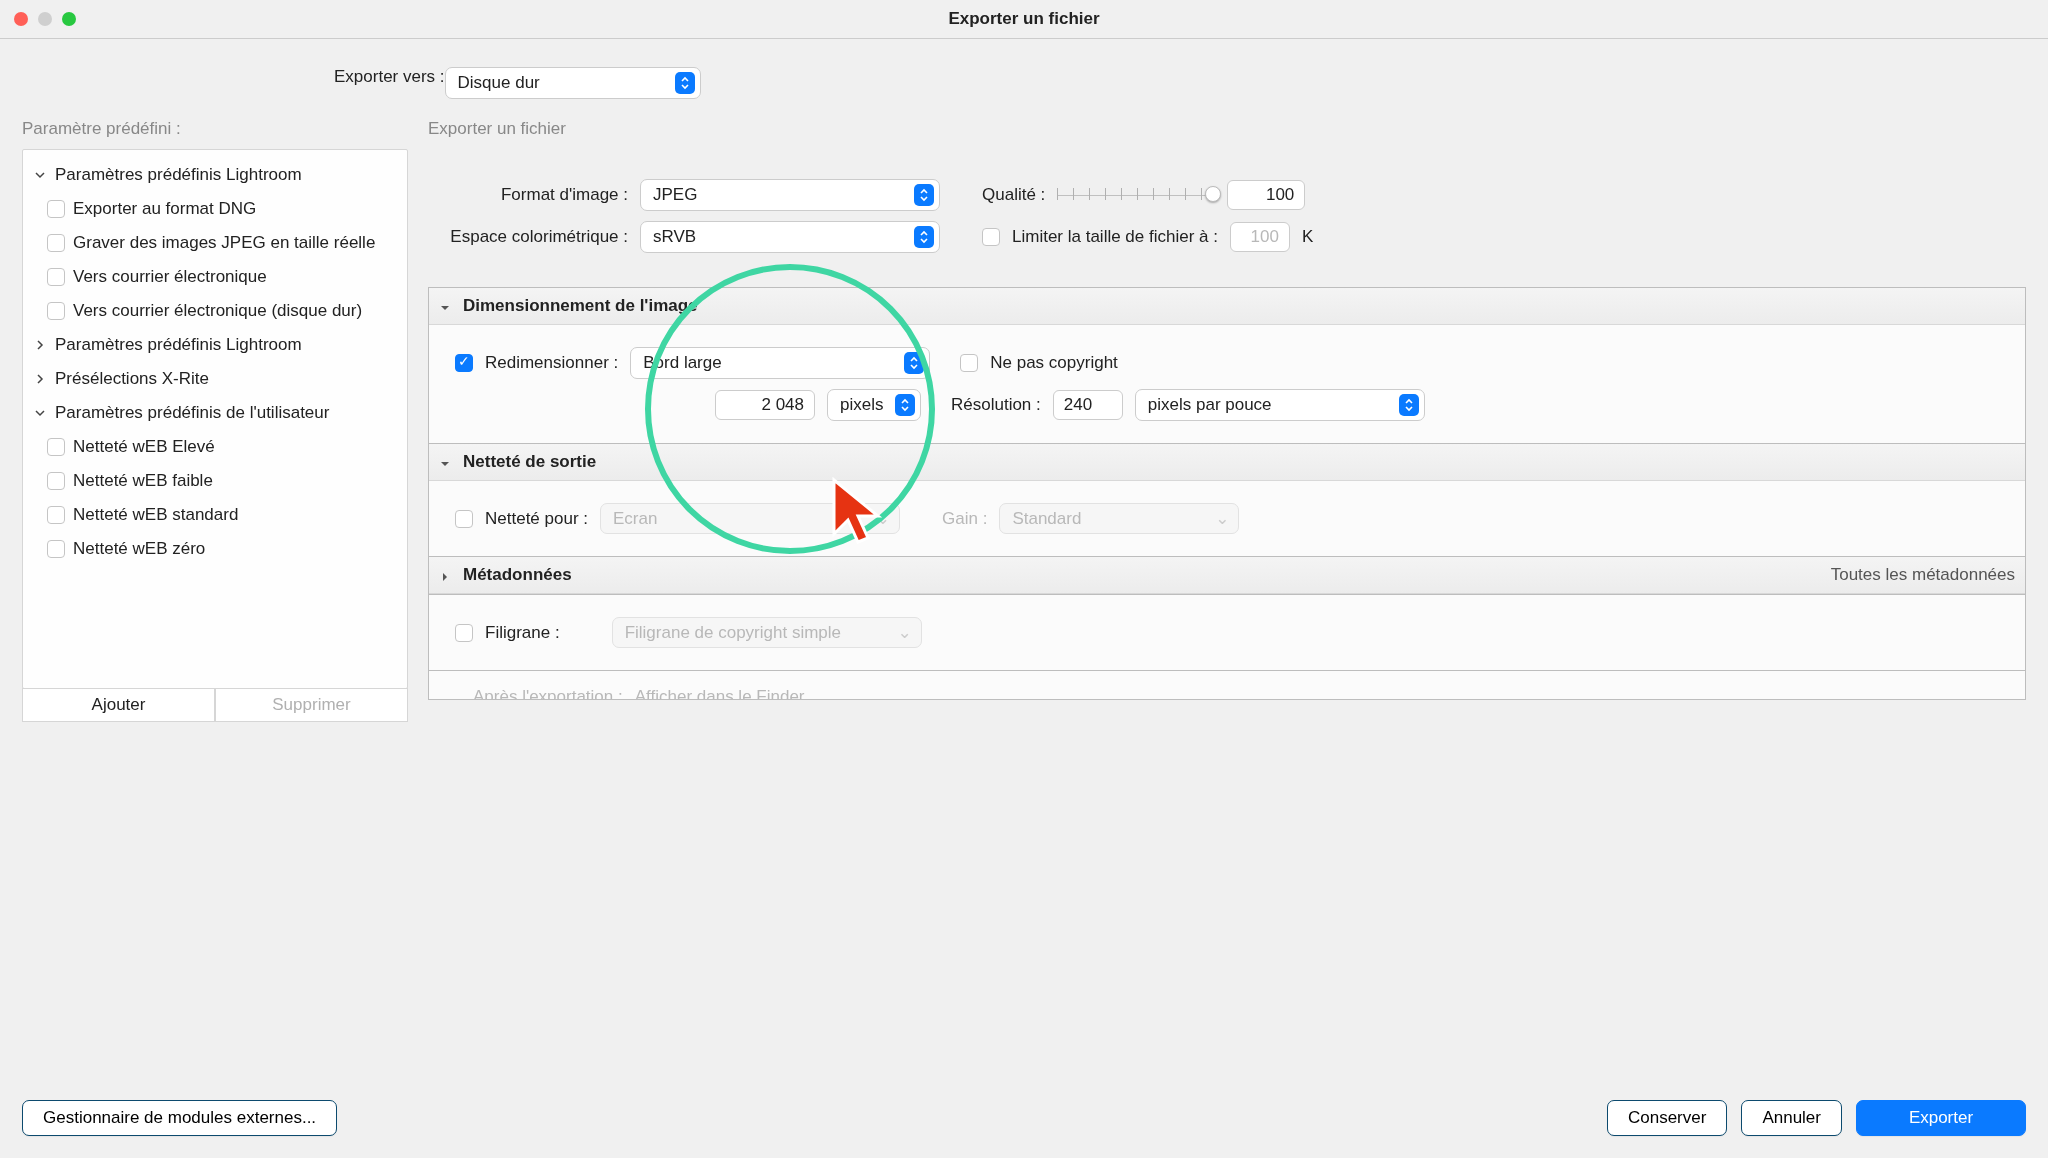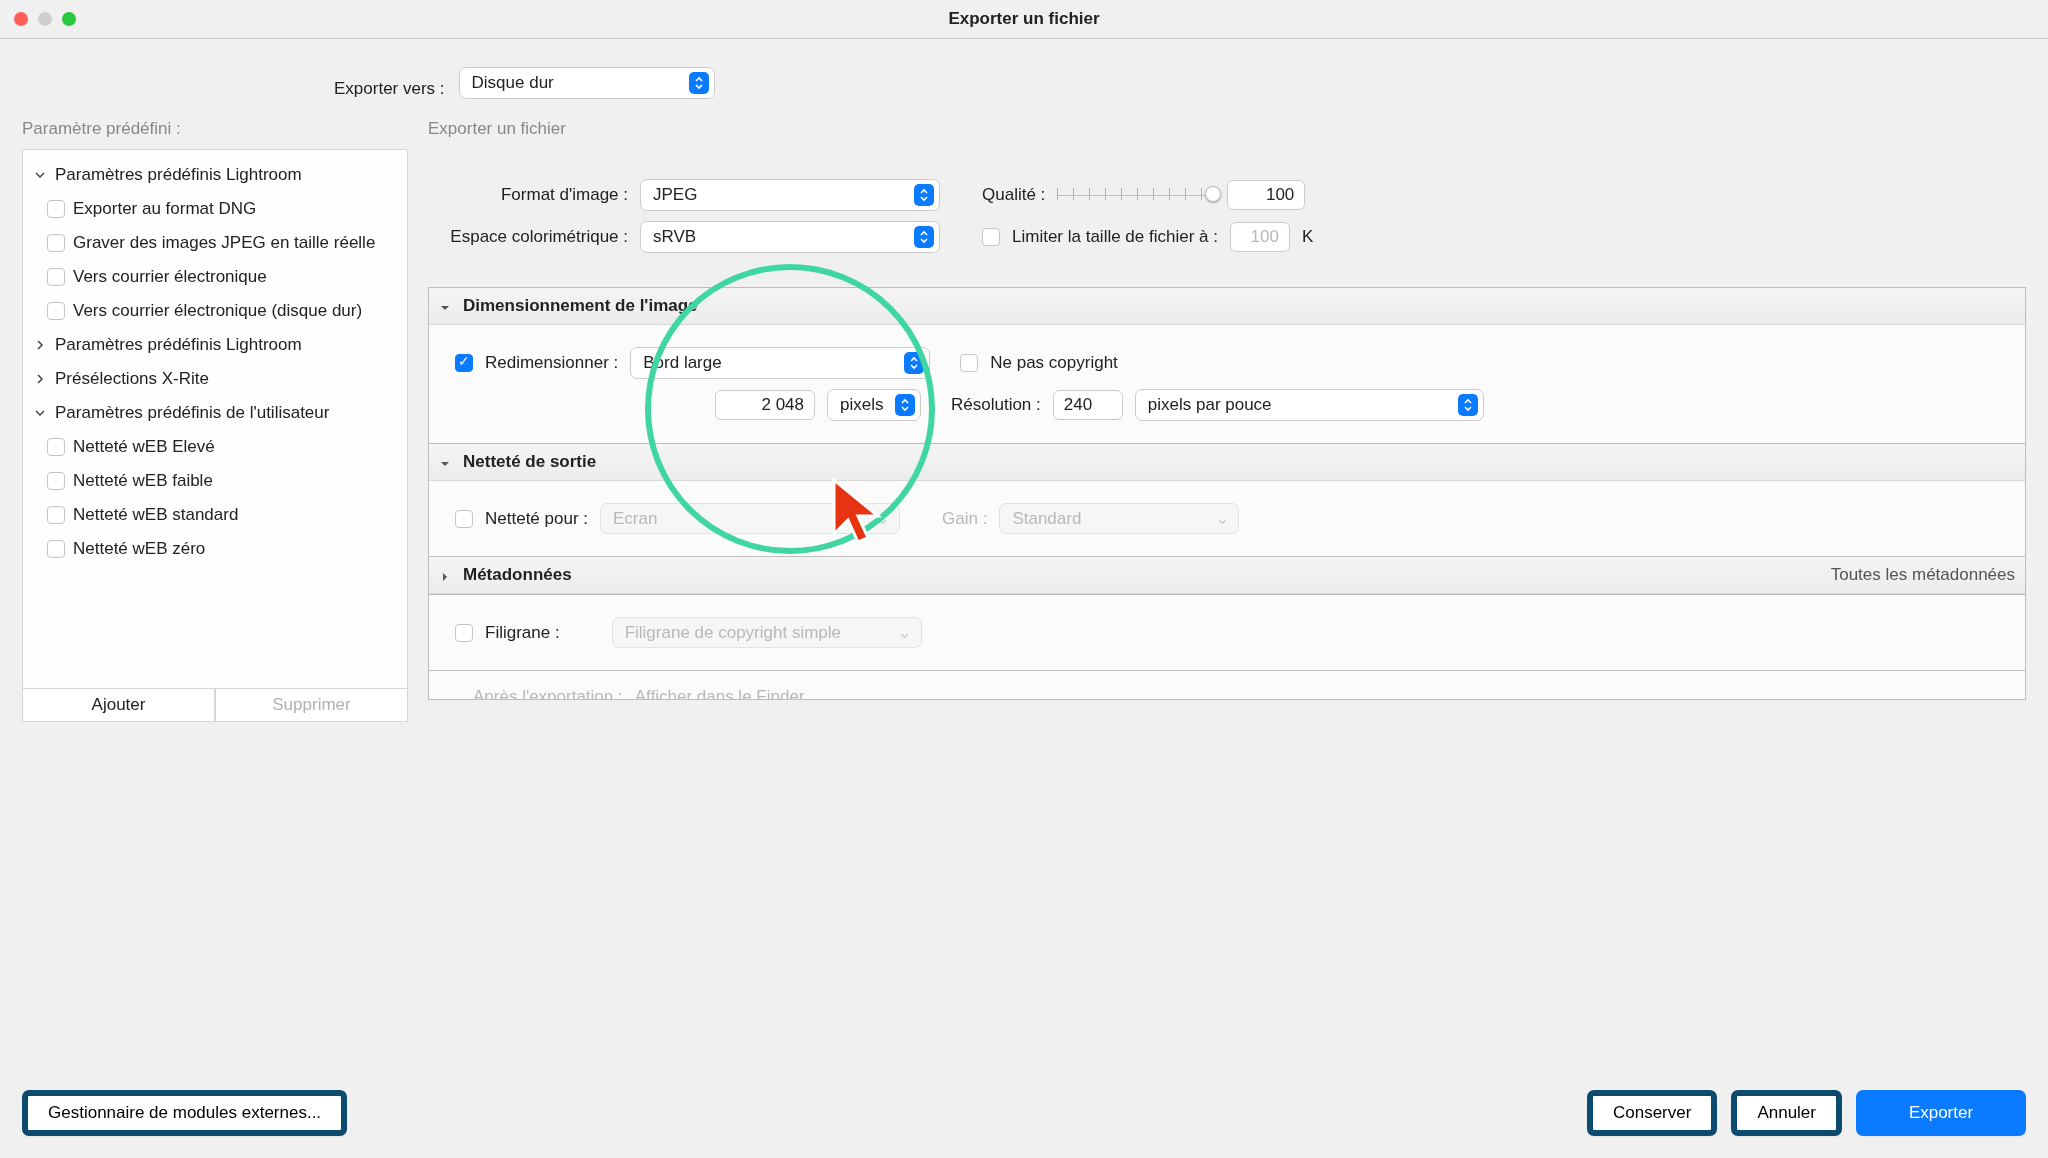--- a/index.html
+++ b/index.html
@@ -29,22 +29,22 @@
 .dot.green { background: #28c840; }
 .win-title {
   position: absolute;
   left: 0; right: 0;
   text-align: center;
   font-weight: 600;
 }
 .divider { height: 1px; background: #ccc; }
 .topbar {
   display: flex;
-  align-items: flex-end;
-  gap: 14px;
+  align-items: flex-start;
+  gap: 0;
   padding: 28px 0 20px 0;
 }
 .topbar-label { margin-left: 334px; }
 .mac-select {
   display: inline-flex;
   align-items: center;
   justify-content: space-between;
   background: #fff;
   border: 1px solid #ccc;
   border-radius: 7px;
@@ -194,21 +194,21 @@
 .footer {
   position: absolute;
   bottom: 22px;
   left: 22px;
   right: 22px;
   display: flex;
   align-items: center;
 }
 .mac-btn {
   background: #fff;
-  border: 6px solid #0c4a6e;
+  border: 1px solid #0c4a6e;
   border-radius: 7px;
   padding: 7px 20px;
   font-size: 17px;
   box-shadow: 0 1px 1px rgba(0,0,0,0.05);
 }
 .mac-btn.primary {
   background: #0a7aff;
   border-color: #0a7aff;
   color: #fff;
 }
@@ -398,21 +398,21 @@
           <div class="mac-select" style="width:94px">
             <span>pixels</span>
             <span class="sel-caret">
                 <svg width="10" height="14" viewBox="0 0 10 14">
                   <path d="M2 5 L5 2 L8 5 M2 9 L5 12 L8 9" stroke="#fff" stroke-width="1.6" fill="none"></path>
                 </svg>
               </span>
           </div>
           <span style="margin-left:18px">Résolution :</span>
           <div class="mac-input" style="width:70px;text-align:left">240</div>
-          <div class="mac-select" style="width:349px">
+          <div class="mac-select" style="width:290px">
             <span>pixels par pouce</span>
             <span class="sel-caret">
                 <svg width="10" height="14" viewBox="0 0 10 14">
                   <path d="M2 5 L5 2 L8 5 M2 9 L5 12 L8 9" stroke="#fff" stroke-width="1.6" fill="none"></path>
                 </svg>
               </span>
           </div>
         </div>
       </div>
     </div>

